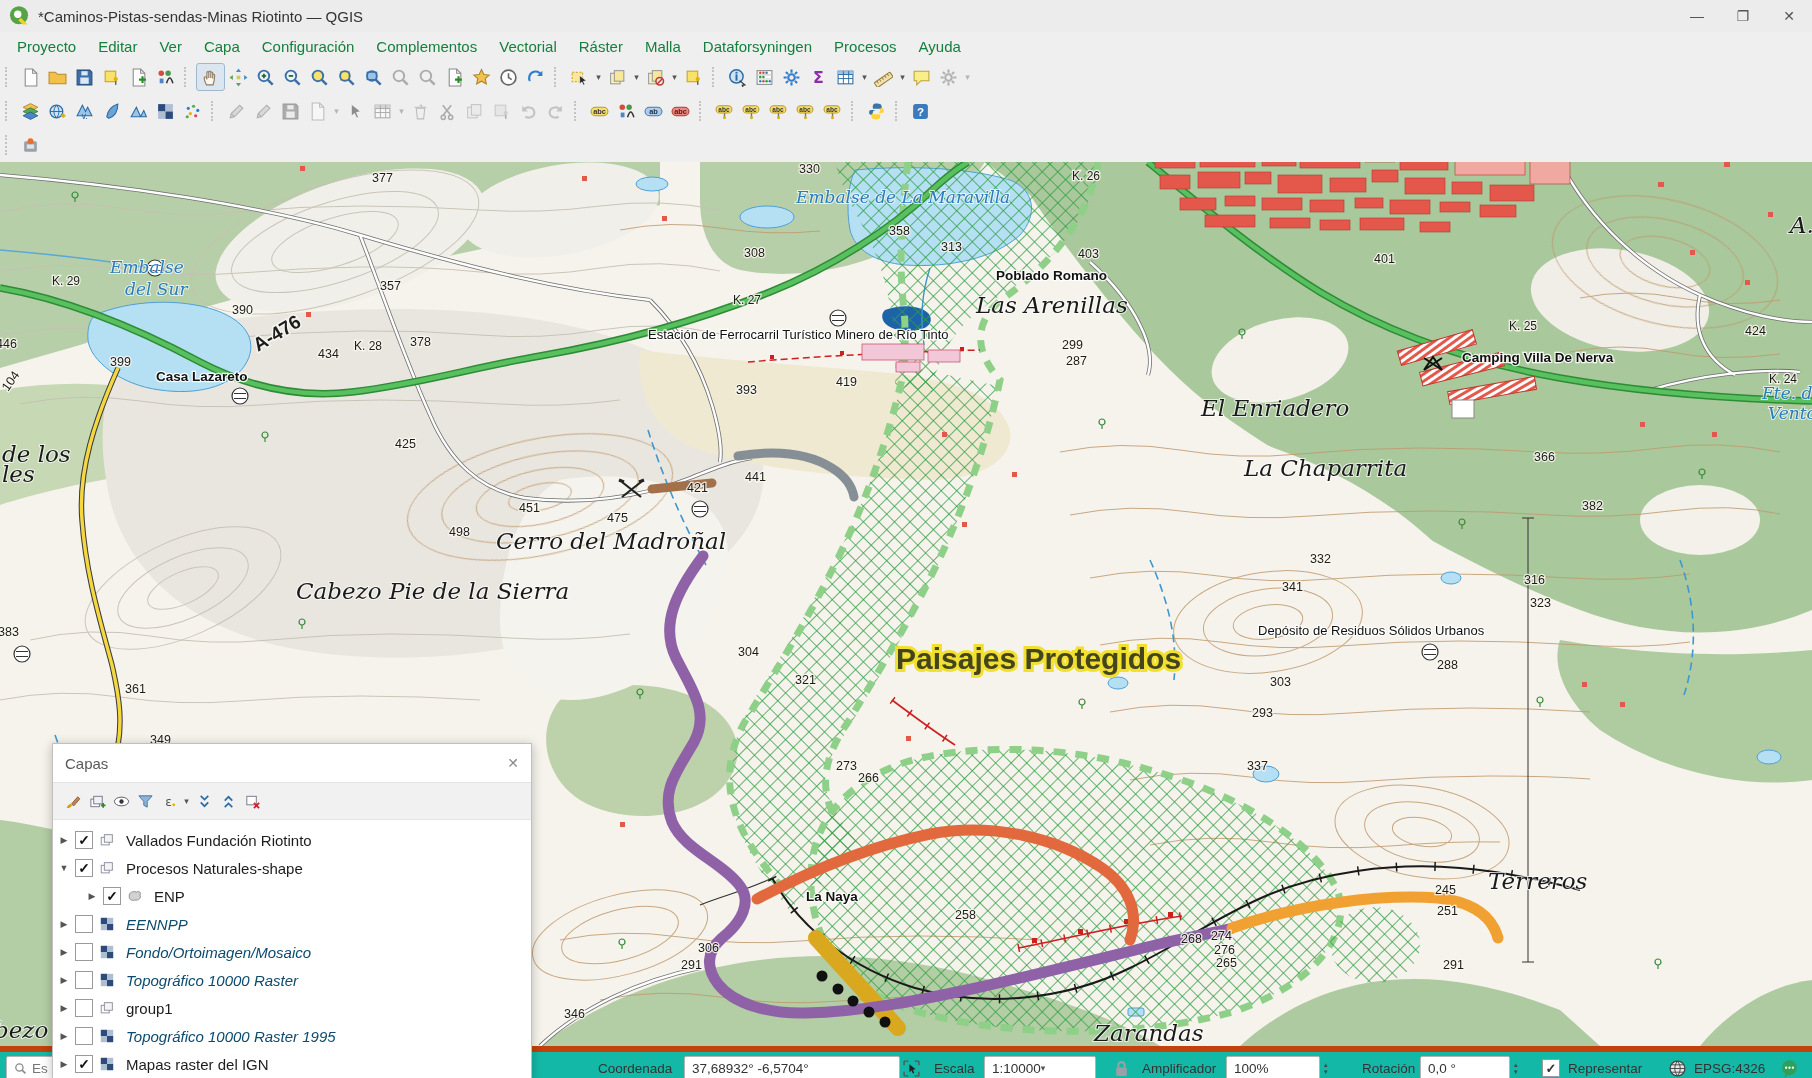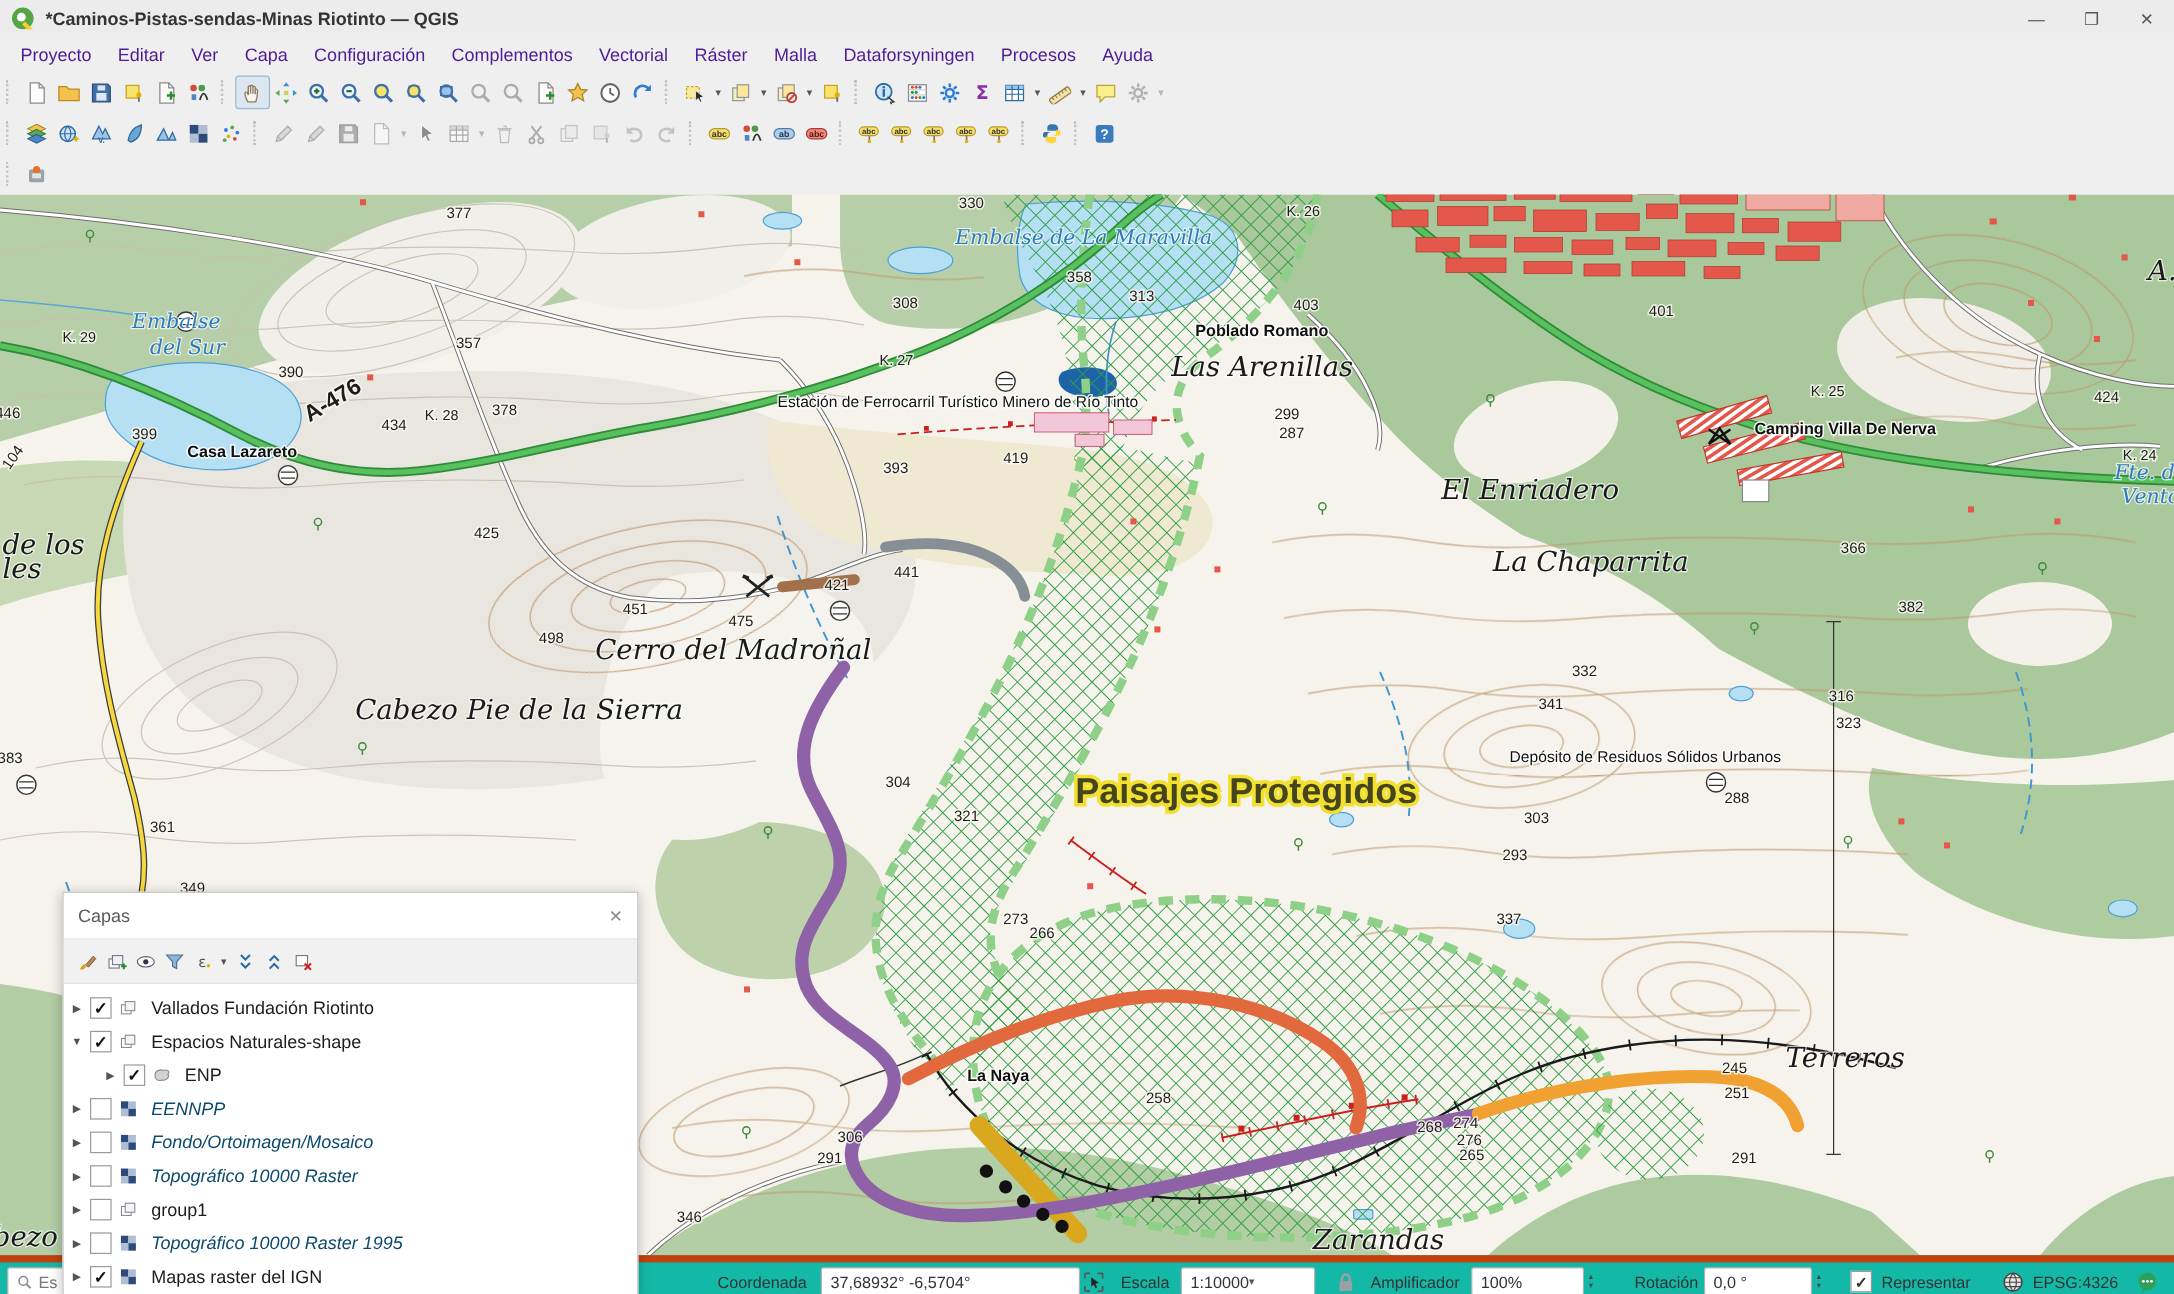--- a/index.html
+++ b/index.html
@@ -2,28 +2,28 @@
 <html><head>
 <meta charset="utf-8">
 <style>
   html,body{margin:0;padding:0;background:#d8d8d8;}
   #app{position:relative;width:1812px;height:1078px;overflow:hidden;background:#f0efef;
        font-family:"Liberation Sans",sans-serif;-webkit-font-smoothing:antialiased;}
   
   #titlebar{position:absolute;left:0;top:0;width:1812px;height:32px;background:#ececec;
             display:flex;align-items:center;border-bottom:1px solid #e0e0e0;}
   #titlebar .qlogo{width:22px;height:22px;margin:0 8px 0 8px;}
-  #titlebar .ttl{font-size:15px;color:#333;font-weight:bold;}
+  #titlebar .ttl{font-size:15px;color:#333;}
   #wincontrols{position:absolute;right:0;top:0;height:32px;display:flex;}
   #wincontrols span{width:46px;height:32px;display:flex;align-items:center;justify-content:center;
                     color:#555;font-size:14px;}
   
   #menubar{position:absolute;left:0;top:32px;width:1812px;height:28px;background:#f0efef;
            display:flex;align-items:center;padding-left:6px;border-bottom:1px solid #e3e3e3;}
-  #menubar .mi{padding:3px 11px;font-size:15px;color:#4c1d95;}
+  #menubar .mi{padding:3px 11px;font-size:15px;color:#15803d;}
   
   .tbrow{position:absolute;left:0;width:1812px;background:#f0efef;display:flex;align-items:center;}
   #tb1{top:60px;height:34px;border-bottom:1px solid #e6e6e6;}
   #tb2{top:94px;height:34px;border-bottom:1px solid #e6e6e6;}
   #tb3{top:128px;height:34px;border-bottom:1px solid #dcdcdc;}
   .tbtn{width:27px;height:26px;display:flex;align-items:center;justify-content:center;border-radius:3px;flex:0 0 auto;}
   .tbtn svg{width:19px;height:19px;}
   .tbtn.active{background:#dbe6f0;border:1px solid #9db8cf;}
   .gy{filter:grayscale(1) opacity(.5);}
   .dd{width:11px;font-size:9px;color:#555;text-align:center;flex:0 0 auto;}
@@ -1239,21 +1239,21 @@
       <span class="lbl">Vallados Fundación Riotinto</span>
     </div>
     <div class="lrow">
       <span class="tw">▼</span>
       <span class="cb">✓</span>
       <span class="licon">
             <svg>
               <use href="#i-group"></use>
             </svg>
           </span>
-      <span class="lbl">Espacios Naturales-shape</span>
+      <span class="lbl">Procesos Naturales-shape</span>
     </div>
     <div class="lrow bold" style="padding-left:28px">
       <span class="tw">▶</span>
       <span class="cb">✓</span>
       <span class="licon">
             <svg>
               <use href="#i-poly"></use>
             </svg>
           </span>
       <span class="lbl">ENP</span>

